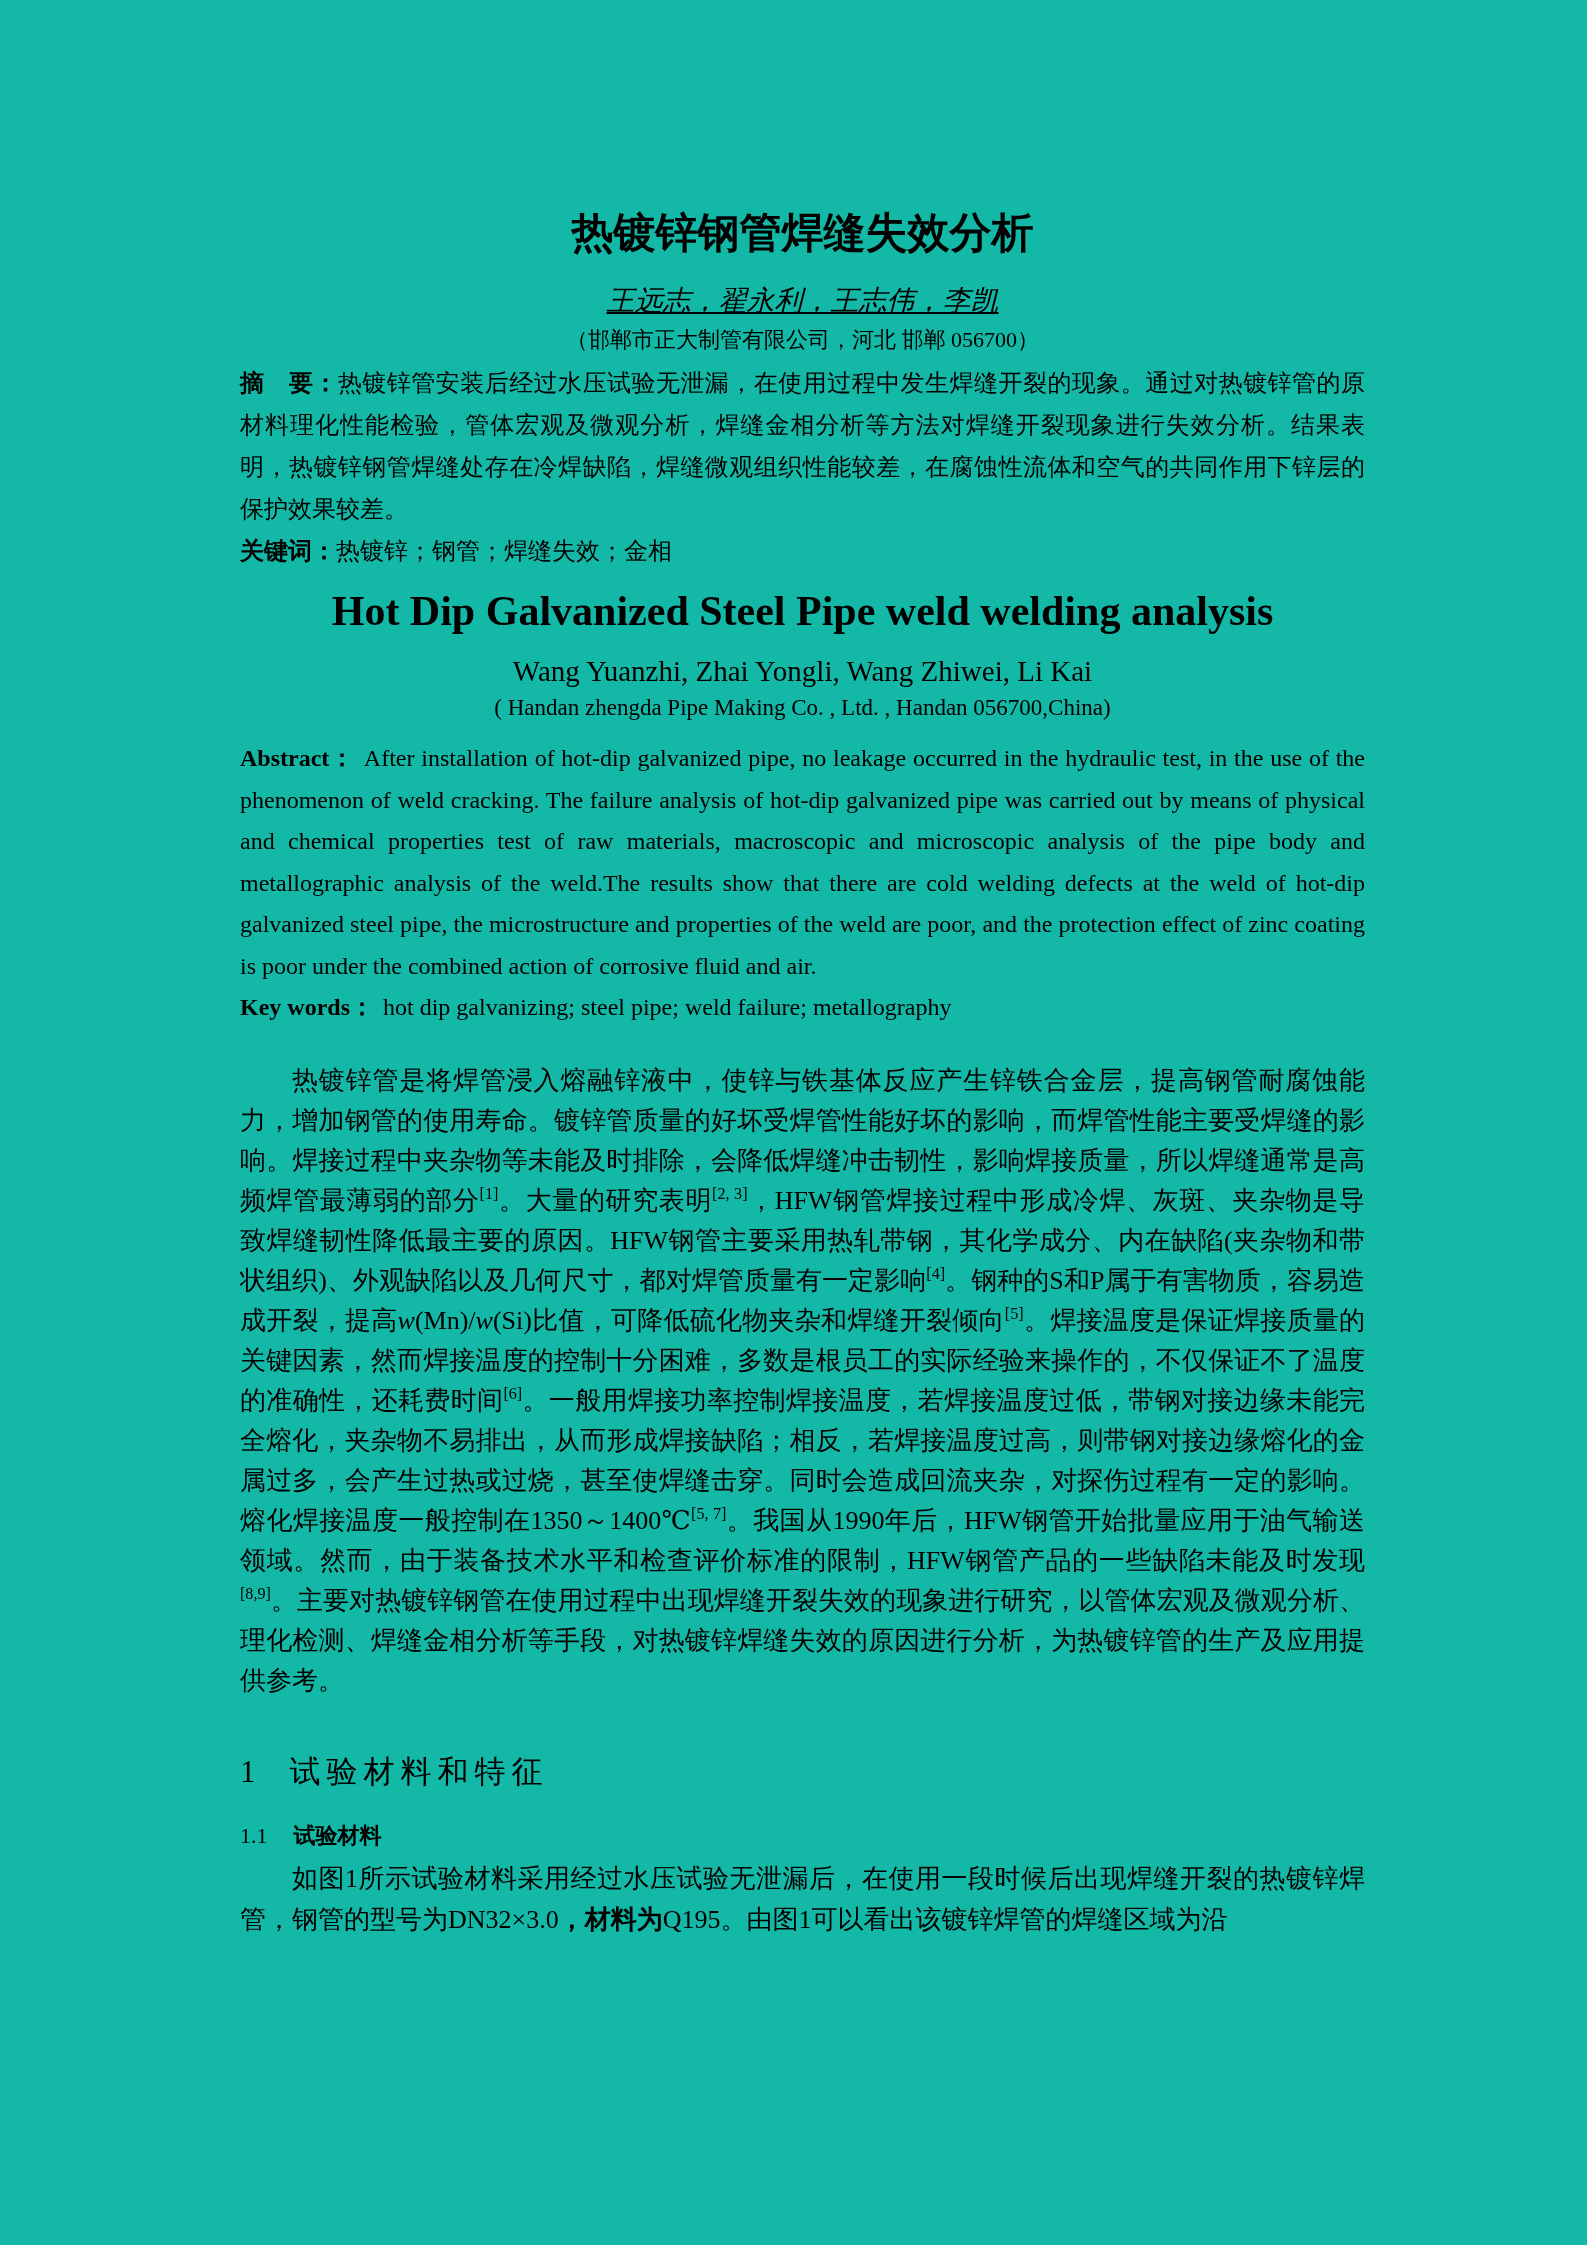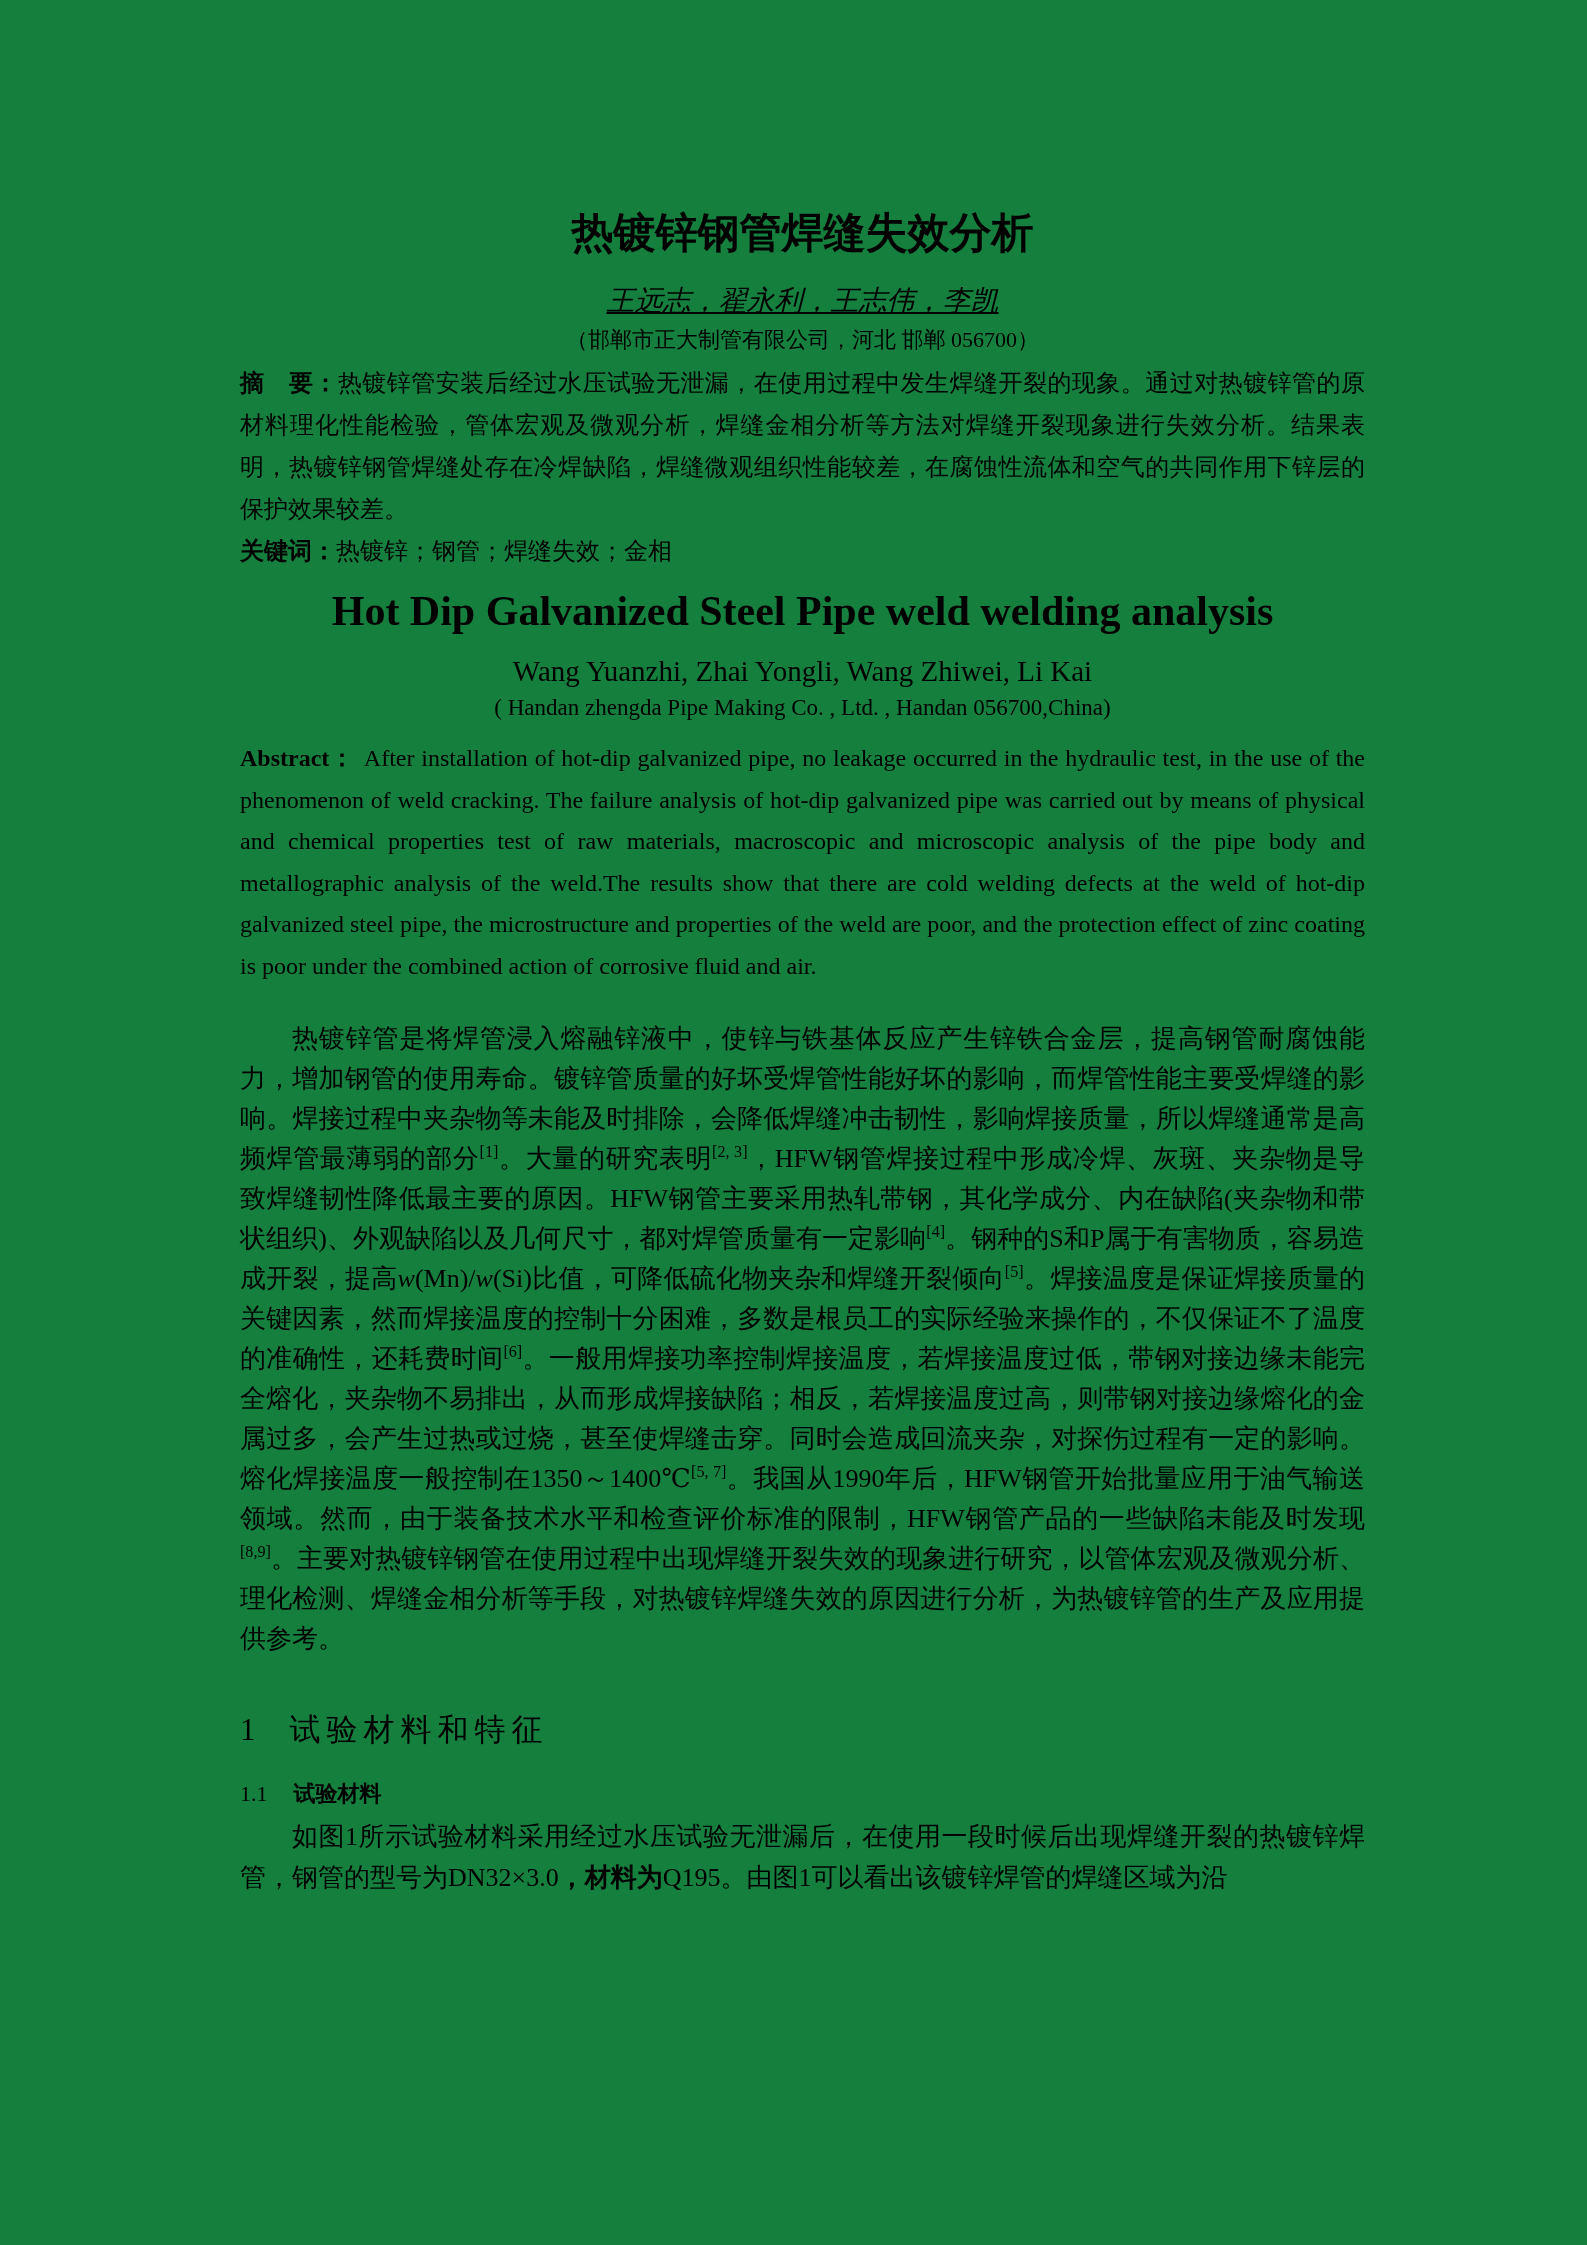--- a/index.html
+++ b/index.html
@@ -1,20 +1,20 @@
 <!DOCTYPE html>
 <html><head>
 <meta charset="utf-8">
 <style>
   html,body{margin:0;padding:0;background:#ffffff;}
   .page{
     position:relative;
     width:1587px;
     height:2245px;
-    background:#15803d;
+    background:#14b8a6;
     color:#000;
     font-family:"Liberation Serif","DejaVu Serif",serif;
     overflow:hidden;
   }
   .content{
     margin-left:240px;
     width:1125px;
     padding-top:206px;
   }
   .center{text-align:center;}
@@ -136,20 +136,21 @@
     <p class="para kw-line"><span class="label-hei">关键词：</span><span>热镀锌；钢管；焊缝失效；金相</span></p>
 
     <h1 class="en-title center">Hot Dip Galvanized Steel Pipe weld welding analysis</h1>
 
     <p class="en-authors center">Wang Yuanzhi, Zhai Yongli, Wang Zhiwei, Li Kai</p>
 
     <p class="en-affil center">( Handan zhengda Pipe Making Co. , Ltd. , Handan 056700,China)</p>
 
     <p class="en-para"><span class="en-label">Abstract：</span><span class="gap-sm">After installation of hot-dip galvanized pipe, no leakage occurred in the hydraulic test, in the use of the phenomenon of weld cracking. The failure analysis of hot-dip galvanized pipe was carried out by means of physical and chemical properties test of raw materials, macroscopic and microscopic analysis of the pipe body and metallographic analysis of the weld.The results show that there are cold welding defects at the weld of hot-dip galvanized steel pipe, the microstructure and properties of the weld are poor, and the protection effect of zinc coating is poor under the combined action of corrosive fluid and air.</span></p>
 
+    <p class="en-para en-kw"><span class="en-label">Key words：</span><span class="gap-sm">hot dip galvanizing; steel pipe; weld failure; metallography</span></p>
 
     <p class="body-para"><span>热镀锌管是将焊管浸入熔融锌液中，使锌与铁基体反应产生锌铁合金层，提高钢管耐腐蚀能力，增加钢管的使用寿命。镀锌管质量的好坏受焊管性能好坏的影响，而焊管性能主要受焊缝的影响。焊接过程中夹杂物等未能及时排除，会降低焊缝冲击韧性，影响焊接质量，所以焊缝通常是高频焊管最薄弱的部分</span><sup>[1]</sup><span>。大量的研究表明</span><sup>[2, 3]</sup><span>，HFW钢管焊接过程中形成冷焊、灰斑、夹杂物是导致焊缝韧性降低最主要的原因。HFW钢管主要采用热轧带钢，其化学成分、内在缺陷(夹杂物和带状组织)、外观缺陷以及几何尺寸，都对焊管质量有一定影响</span><sup>[4]</sup><span>。钢种的S和P属于有害物质，容易造成开裂，提高</span><span class="i">w</span><span>(Mn)/</span><span class="i">w</span><span>(Si)比值，可降低硫化物夹杂和焊缝开裂倾向</span><sup>[5]</sup><span>。焊接温度是保证焊接质量的关键因素，然而焊接温度的控制十分困难，多数是根员工的实际经验来操作的，不仅保证不了温度的准确性，还耗费时间</span><sup>[6]</sup><span>。一般用焊接功率控制焊接温度，若焊接温度过低，带钢对接边缘未能完全熔化，夹杂物不易排出，从而形成焊接缺陷；相反，若焊接温度过高，则带钢对接边缘熔化的金属过多，会产生过热或过烧，甚至使焊缝击穿。同时会造成回流夹杂，对探伤过程有一定的影响。熔化焊接温度一般控制在1350～1400℃</span><sup>[5, 7]</sup><span>。我国从1990年后，HFW钢管开始批量应用于油气输送领域。然而，由于装备技术水平和检查评价标准的限制，HFW钢管产品的一些缺陷未能及时发现</span><sup>[8,9]</sup><span>。主要对热镀锌钢管在使用过程中出现焊缝开裂失效的现象进行研究，以管体宏观及微观分析、理化检测、焊缝金相分析等手段，对热镀锌焊缝失效的原因进行分析，为热镀锌管的生产及应用提供参考。</span></p>
 
     <h2 class="sec-h1"><span class="sec-num">1</span><span class="sec-h1-title">试验材料和特征</span></h2>
 
     <h3 class="sec-h2"><span class="sec-num">1.1</span><span class="sec-h2-title">试验材料</span></h3>
 
     <p class="s11-para"><span>如图1所示试验材料采用经过水压试验无泄漏后，在使用一段时候后出现焊缝开裂的热镀锌焊管，钢管的型号为</span><span>DN32×3.0</span><span class="b">，材料为</span><span>Q195。由图1可以看出该镀锌焊管的焊缝区域为沿</span></p>
 
   </div>

